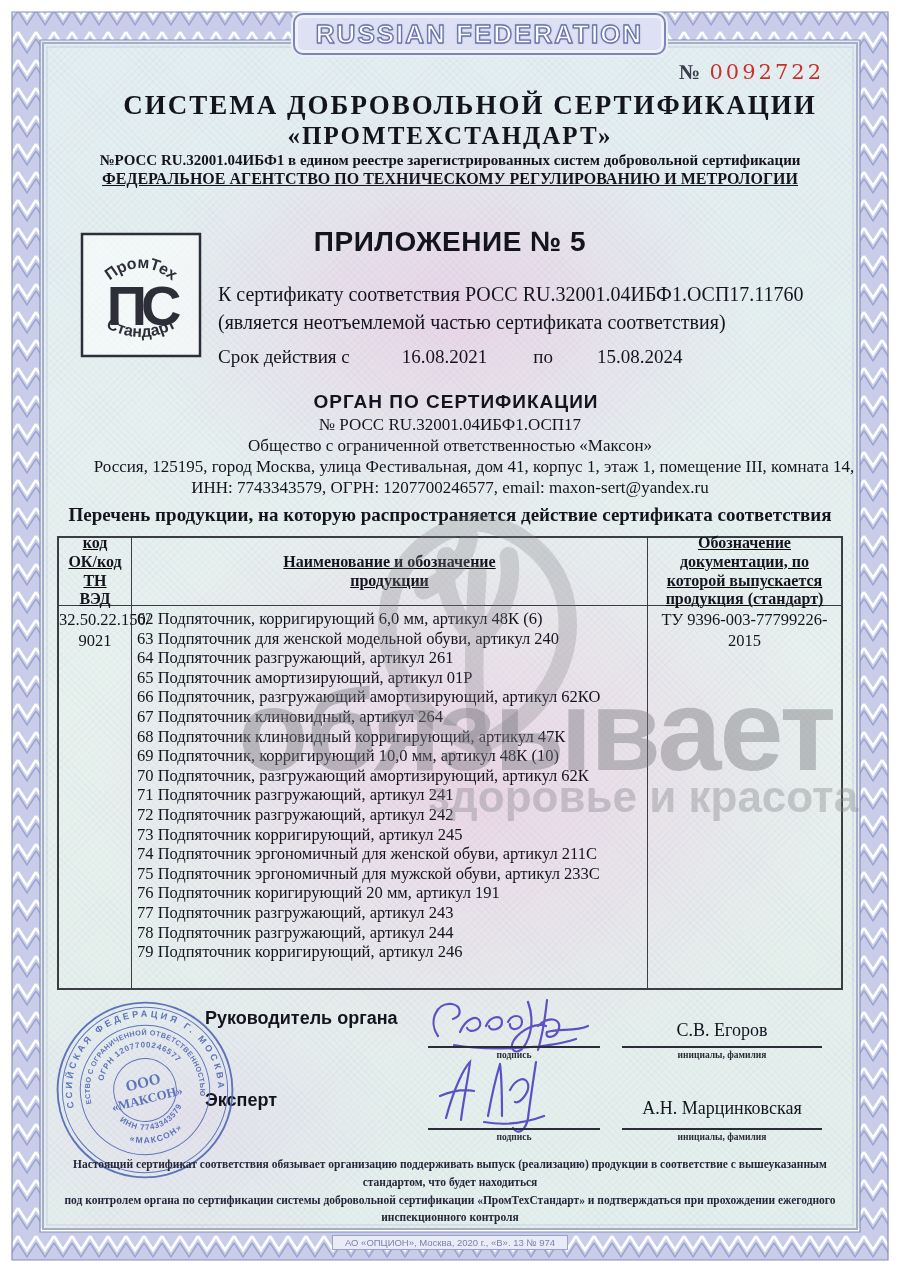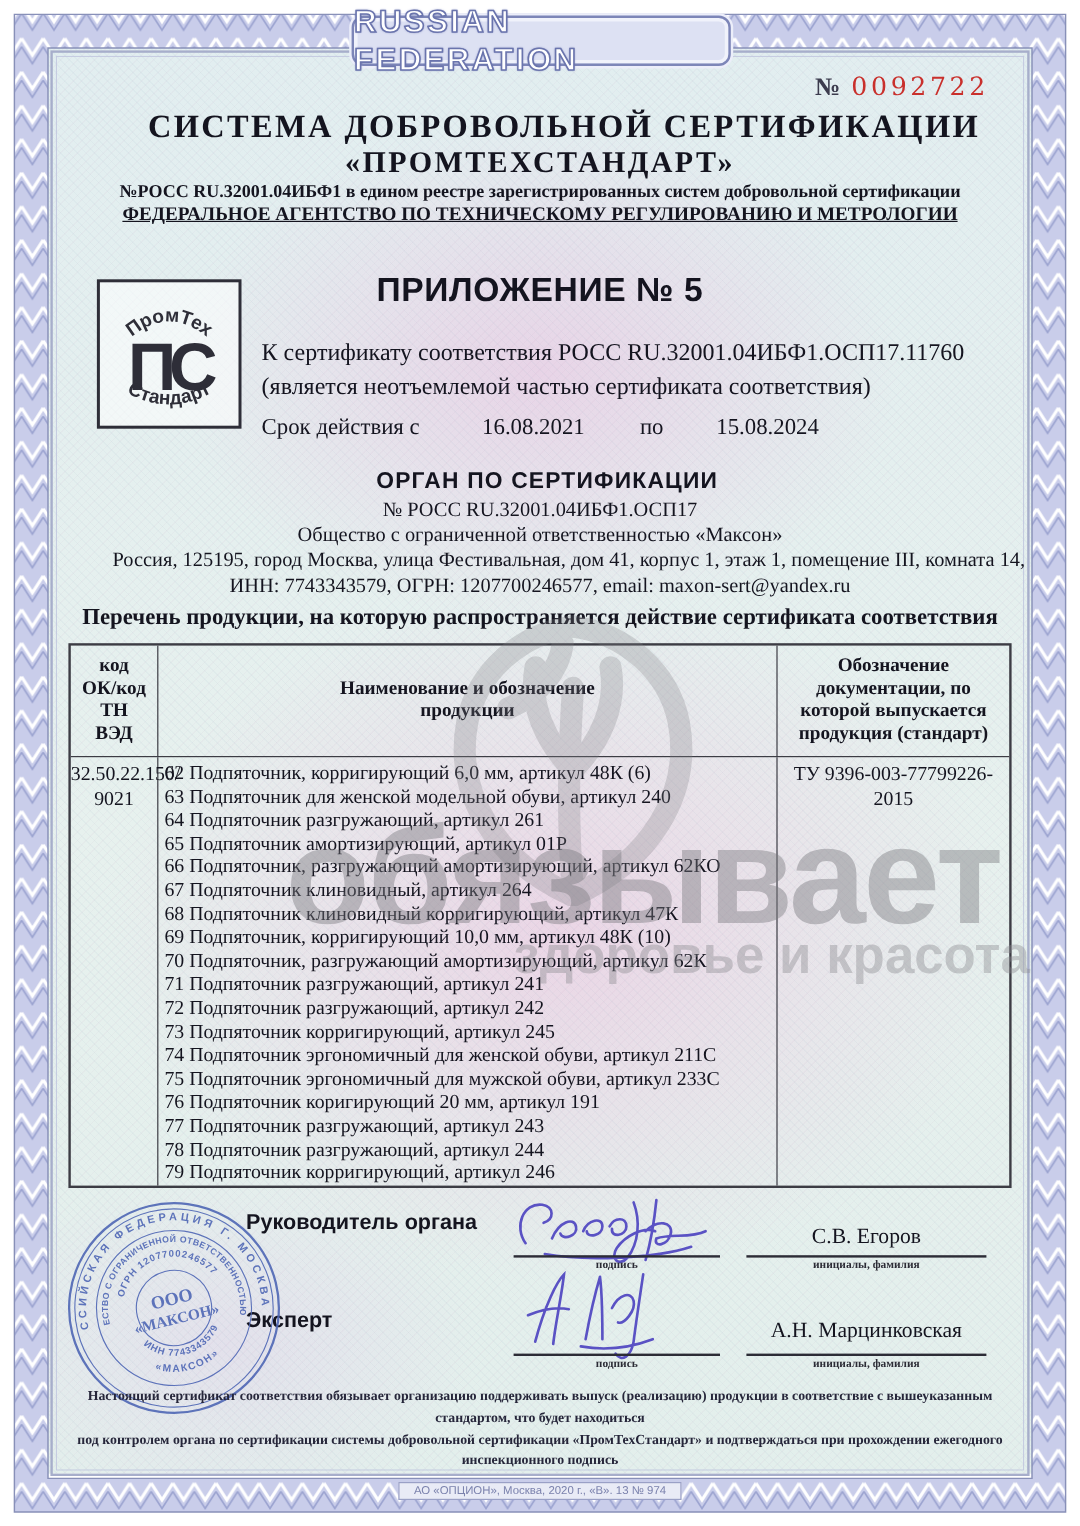--- a/index.html
+++ b/index.html
@@ -19,21 +19,21 @@
     position:absolute; left:40px; top:40px; right:40px; bottom:44px;
     background:
       repeating-linear-gradient(45deg, rgba(140,170,190,.07) 0 1px, transparent 1px 5px),
       repeating-linear-gradient(-45deg, rgba(190,140,180,.06) 0 1px, transparent 1px 5px);
   }
 
   .border-svg { position:absolute; left:0; top:0; }
 
   
   .badge {
-    position:absolute; top:13px; left:293px; width:316px; height:42px;
+    position:absolute; top:13px; left:293px; width:373px; height:42px;
     background:#dde1f3; border:2px solid #7d86b8; border-radius:10px;
     box-shadow: inset 0 0 0 3px #f0f2fb, 0 0 0 2px #eceefa;
     display:flex; align-items:center; justify-content:center;
   }
   .badge span {
     font-family:"Liberation Sans", sans-serif; font-weight:bold; font-size:26px;
     letter-spacing:2px; color:#fff; -webkit-text-stroke:1.3px #6a74ad;
     text-shadow:0 0 1px #6a74ad, 0 0 2px #6a74ad;
   }
   .cert-number { position:absolute; top:60px; right:76px; font-size:21px; letter-spacing:2px; }
@@ -59,21 +59,21 @@
   .organ-title { top:391px; font-family:"Liberation Sans", sans-serif; font-size:19px; font-weight:bold; letter-spacing:1px;padding-left:12px; }
   .organ-num   { top:415px; font-size:17px; }
   .organ-co    { top:436px; font-size:17px; }
   .organ-addr  { top:457px; font-size:17px;padding-left:48px; }
   .organ-inn   { top:478px; font-size:17px; }
 
   .list-heading { top:504px; font-size:19px; font-weight:bold; }
 
   
   .ctable { position:absolute; left:57px; top:536px; width:786px; height:454px; border:2px solid #3c3c44; display:flex; flex-direction:column; }
-  .ctable .hdr { display:flex; height:93px; border-bottom:1.5px solid #3c3c44; }
+  .ctable .hdr { display:flex; height:68px; border-bottom:1.5px solid #3c3c44;text-decoration:underline; }
   .ctable .bdy { display:flex; flex:1; }
   .col1 { width:73px; border-right:1.5px solid #3c3c44; }
   .col2 { width:516px; border-right:1.5px solid #3c3c44; }
   .col3 { flex:1; }
   .hcell { display:flex; align-items:center; justify-content:center; text-align:center;
            font-weight:bold; font-size:16px; line-height:1.18; white-space:pre-line; color:#14141f; padding:2px; }
   .code-cell { text-align:center; font-size:16.5px; white-space:pre-line; padding-top:4px; line-height:1.25; color:#14141f; }
   .doc-cell  { text-align:center; font-size:16.5px; white-space:pre-line; padding-top:4px; line-height:1.25; color:#14141f; }
   .product-lines { padding:3px 4px 0 5px; }
   .product-line { font-size:16.5px; line-height:19.6px; white-space:nowrap; color:#14141f; }
@@ -270,17 +270,17 @@
       <text font-size="8.4" letter-spacing="0.8">
         <textPath href="#ccwIn" startOffset="25%" text-anchor="middle">ИНН 7743343579</textPath>
       </text>
       <text x="100" y="97" text-anchor="middle" font-size="16" font-family="Liberation Serif, serif">ООО</text>
       <text x="100" y="114" text-anchor="middle" font-size="13.5" font-family="Liberation Serif, serif">«МАКСОН»</text>
     </g>
   </svg>
 
   <div class="fine-print">
     <div>Настоящий сертификат соответствия обязывает организацию поддерживать выпуск (реализацию) продукции в соответствие с вышеуказанным стандартом, что будет находиться</div>
-    <div>под контролем органа по сертификации системы добровольной сертификации «ПромТехСтандарт» и подтверждаться при прохождении ежегодного инспекционного подпись</div>
+    <div>под контролем органа по сертификации системы добровольной сертификации «ПромТехСтандарт» и подтверждаться при прохождении ежегодного инспекционного контроля</div>
   </div>
   <div class="print-info">АО «ОПЦИОН», Москва, 2020 г., «В». 13 № 974</div>
 
 </div>
 
 </body></html>

